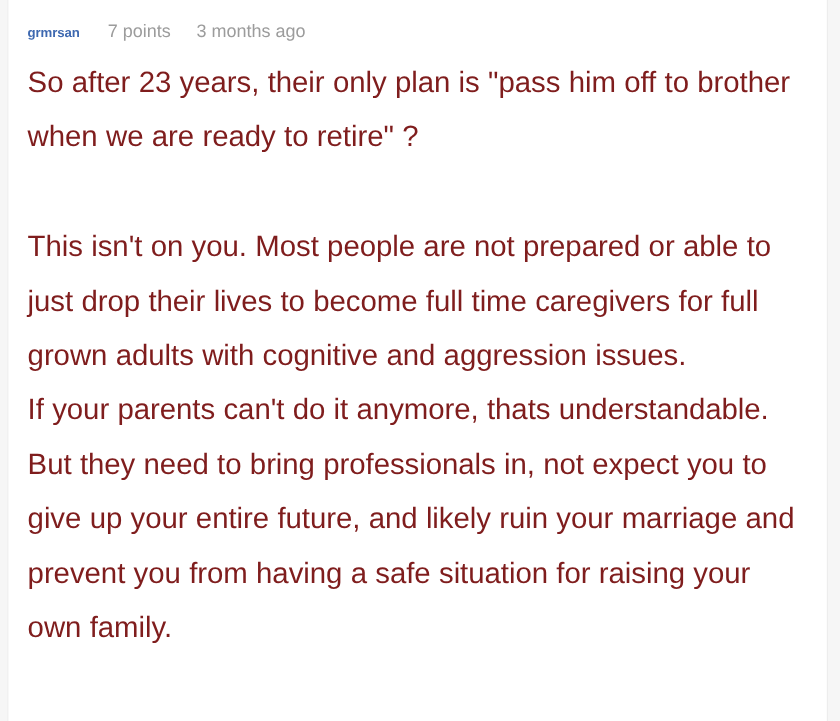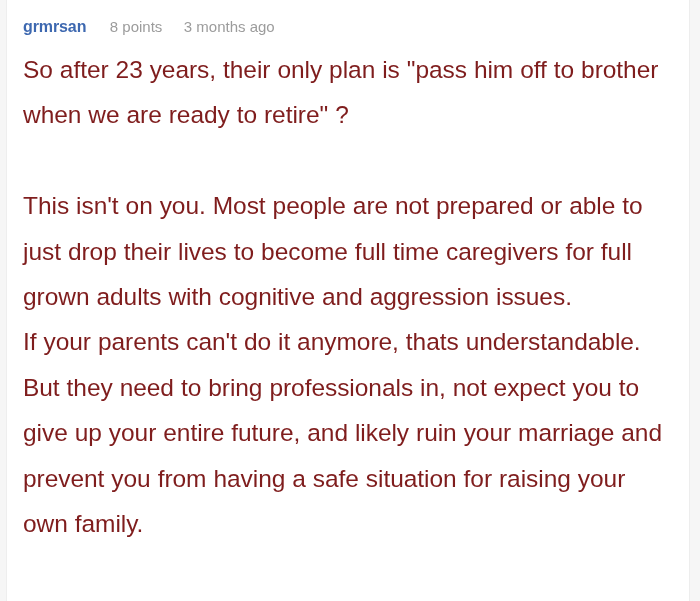--- a/index.html
+++ b/index.html
@@ -46,21 +46,21 @@
     white-space: nowrap;
     line-height: 20px;
   }
   #comment-meta > span {
     display: inline-block;
     vertical-align: baseline;
   }
   .meta-author {
     color: #3d68b0;
     font-weight: bold;
-    font-size: 16px;
+    font-size: 11px;
     letter-spacing: -0.1px;
   }
   .meta-points {
     color: #9c9c9c;
     font-size: 15px;
     margin-left: 19px;
   }
   .meta-age {
     color: #9c9c9c;
     font-size: 15px;
@@ -90,21 +90,21 @@
 </style>
 </head>
 <body>
 
 <div id="comment-page">
 
   <div id="comment-card">
 
     <div id="comment-meta">
       <span class="meta-author">grmrsan</span>
-      <span class="meta-points">8 points</span>
+      <span class="meta-points">7 points</span>
       <span class="meta-age">3 months ago</span>
     </div>
 
     <div id="comment-body">
       <p class="para">So after 23 years, their only plan is "pass him off to brother when we are ready to retire" ?</p>
       <div class="para-gap"></div>
       <p class="para">This isn't on you. Most people are not prepared or able to just drop their lives to become full time caregivers for full grown adults with cognitive and aggression issues.
 If your parents can't do it anymore, thats understandable. But they need to bring professionals in, not expect you to give up your entire future, and likely ruin your marriage and prevent you from having a safe situation for raising your own family.</p>
     </div>
 

